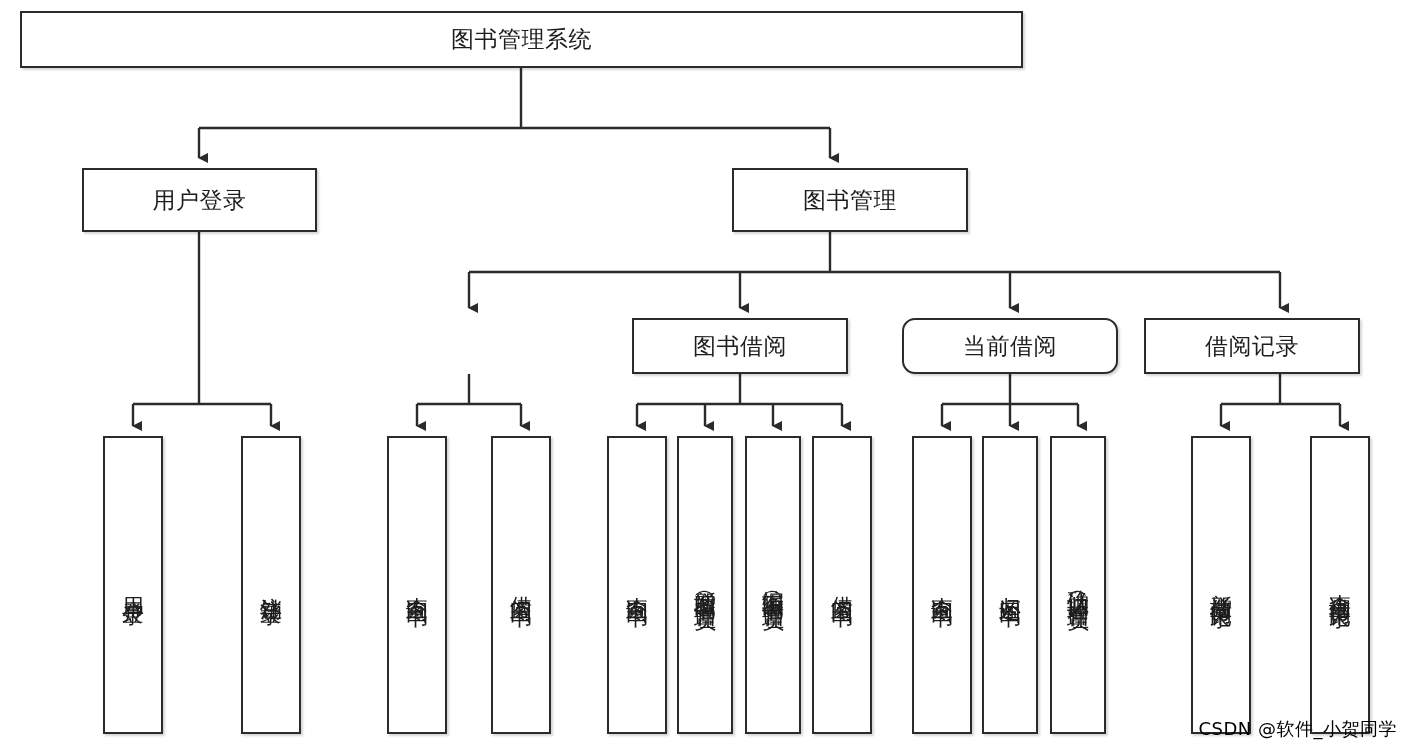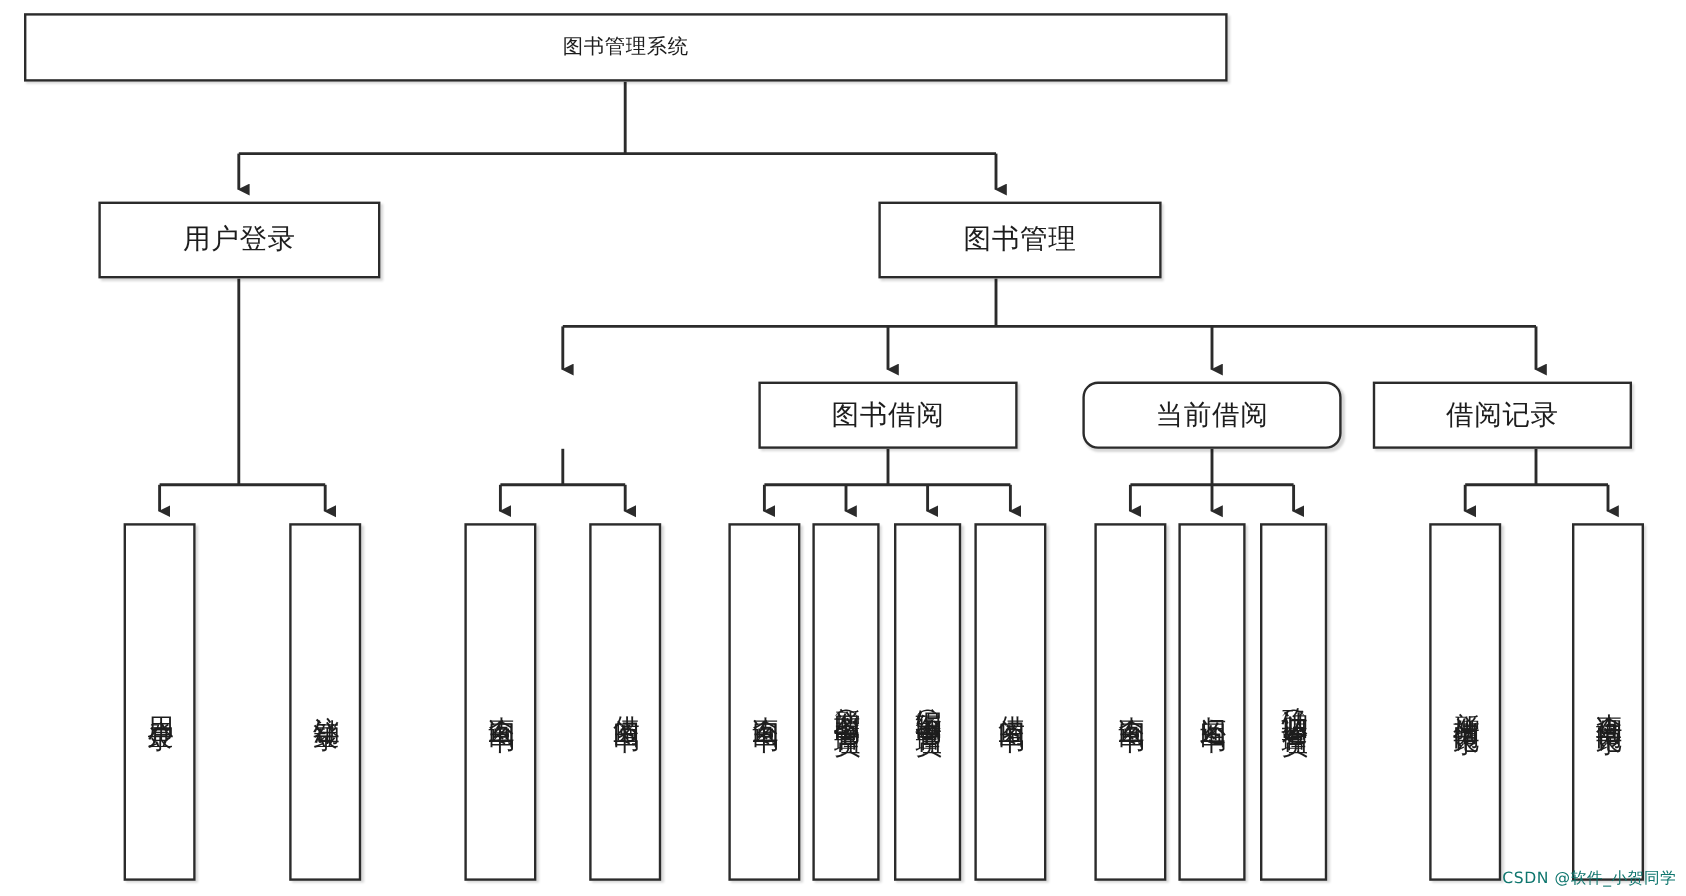--- a/index.html
+++ b/index.html
@@ -36,42 +36,42 @@
     color:#1d1d1d;
     letter-spacing:0.5px;
     white-space:nowrap;
     line-height:1.15;
   }
   
   .node.horiz .label{
     font-size:23px;
   }
   .node.root .label{
-    font-size:17px;
+    font-size:23px;
   }
   
   .node.vert{
     align-items:center;
     justify-content:center;
     padding:6px 0;
   }
   .node.vert .label{
     writing-mode:vertical-rl;
     text-orientation:upright;
     font-size:22px;
     letter-spacing:3px;
     line-height:1;
     max-height:100%;
   }
   .watermark{
     position:absolute;
     right:8px;
     bottom:6px;
-    font-size:13px;
-    color:#0f766e;
+    font-size:18px;
+    color:#000000;
     white-space:nowrap;
     letter-spacing:0.5px;
     user-select:none;
   }
 </style>
 </head>
 <body>
 
 <div id="canvas">
 

